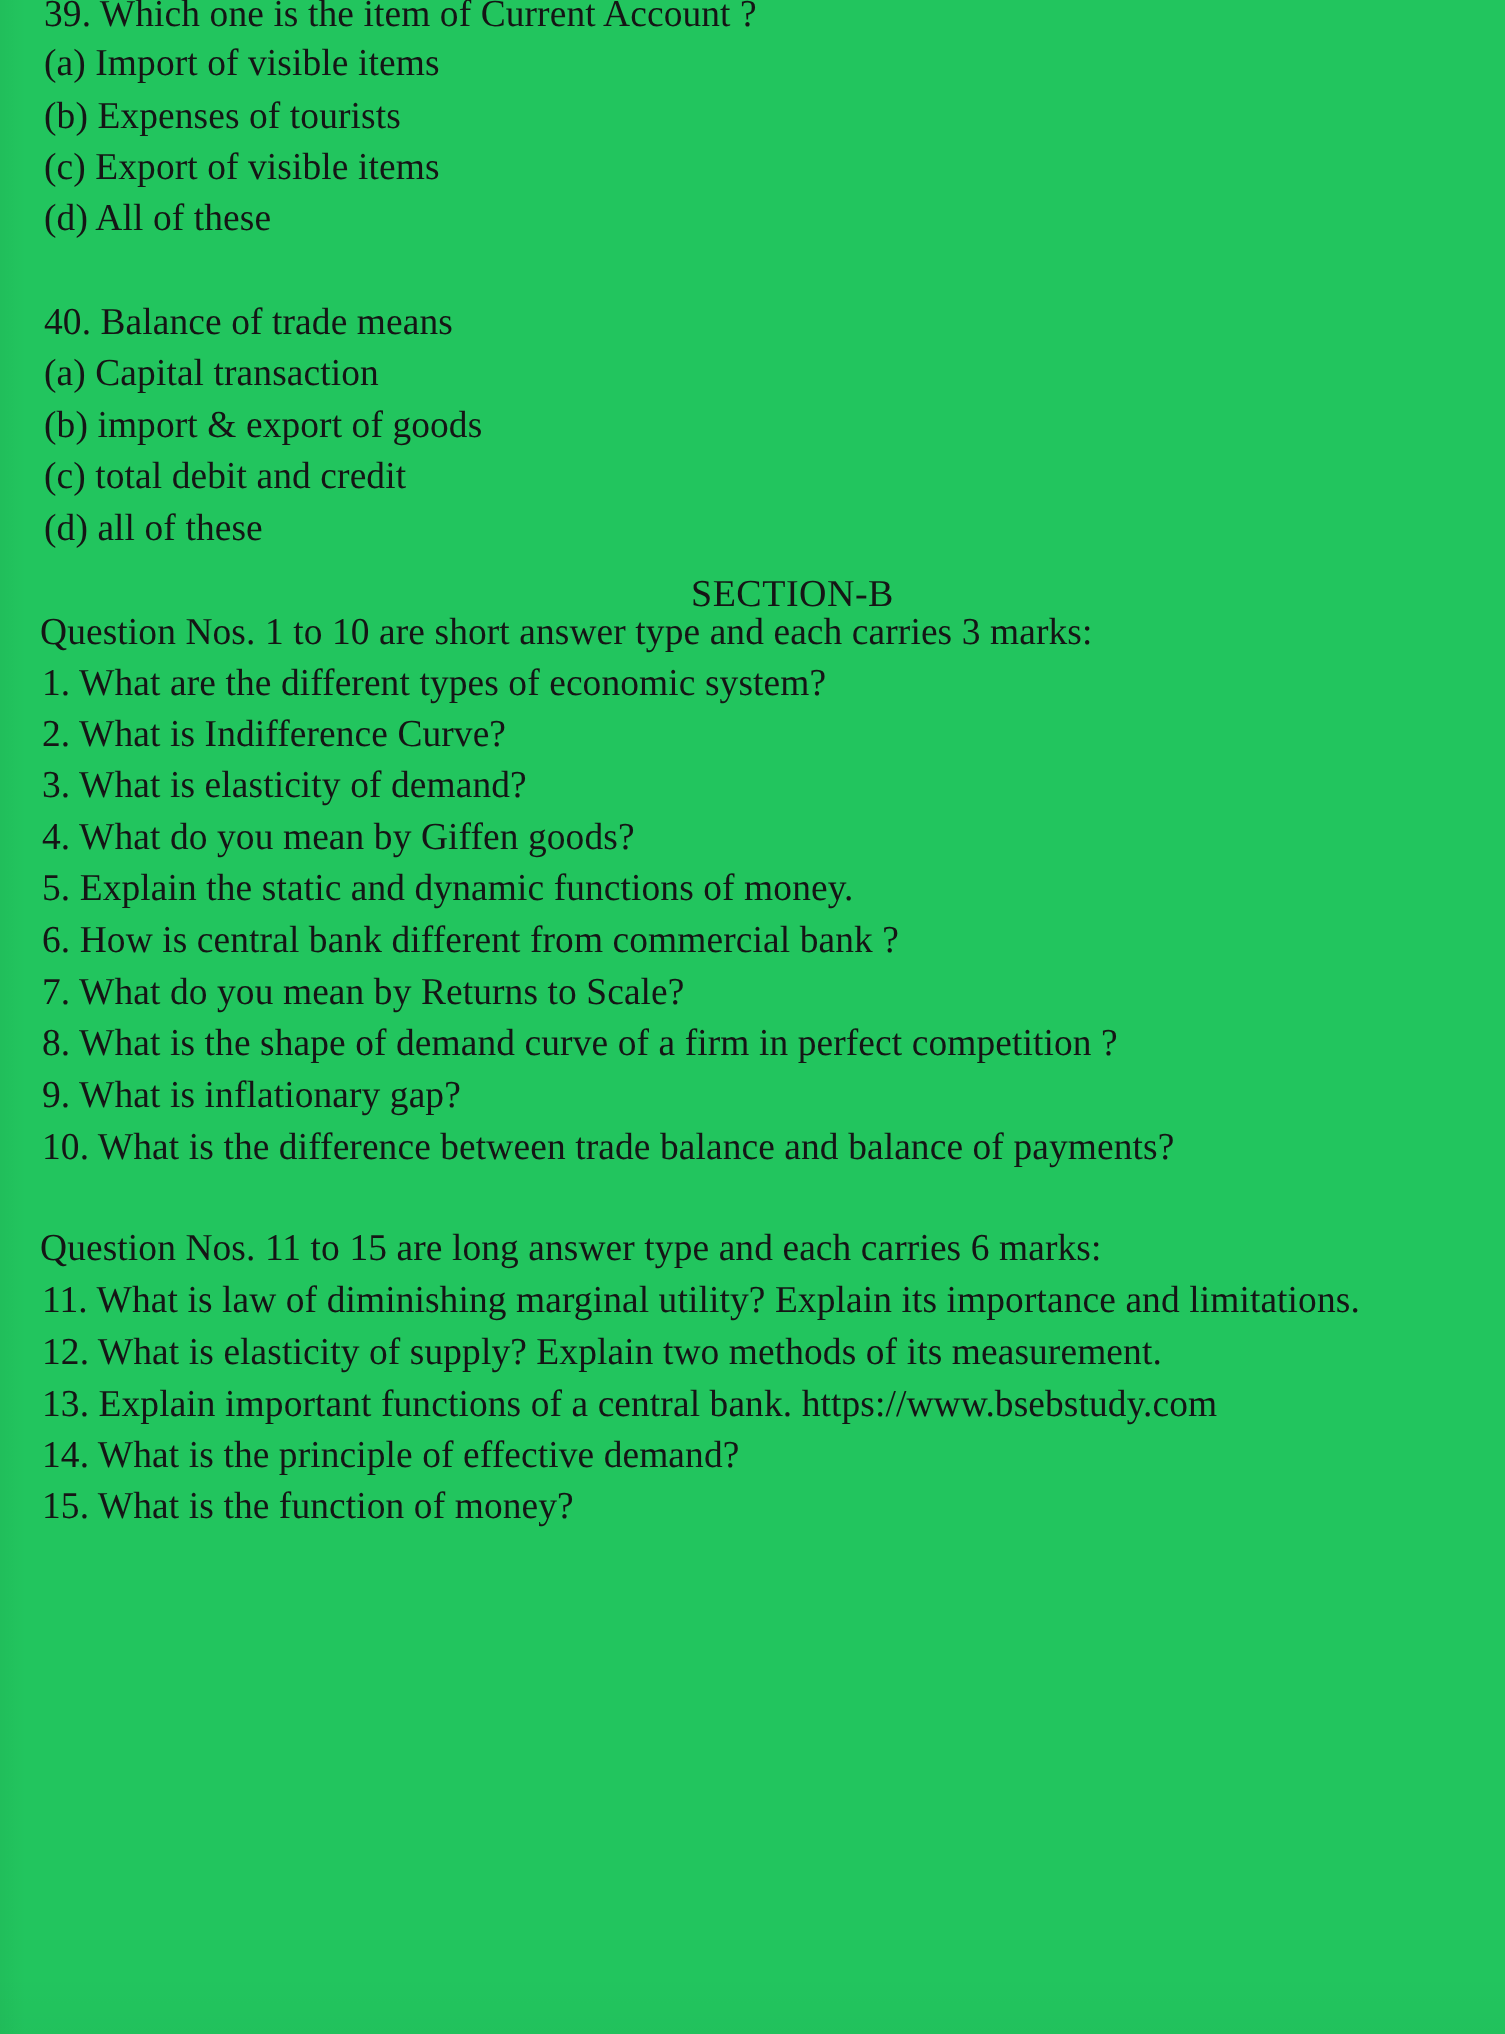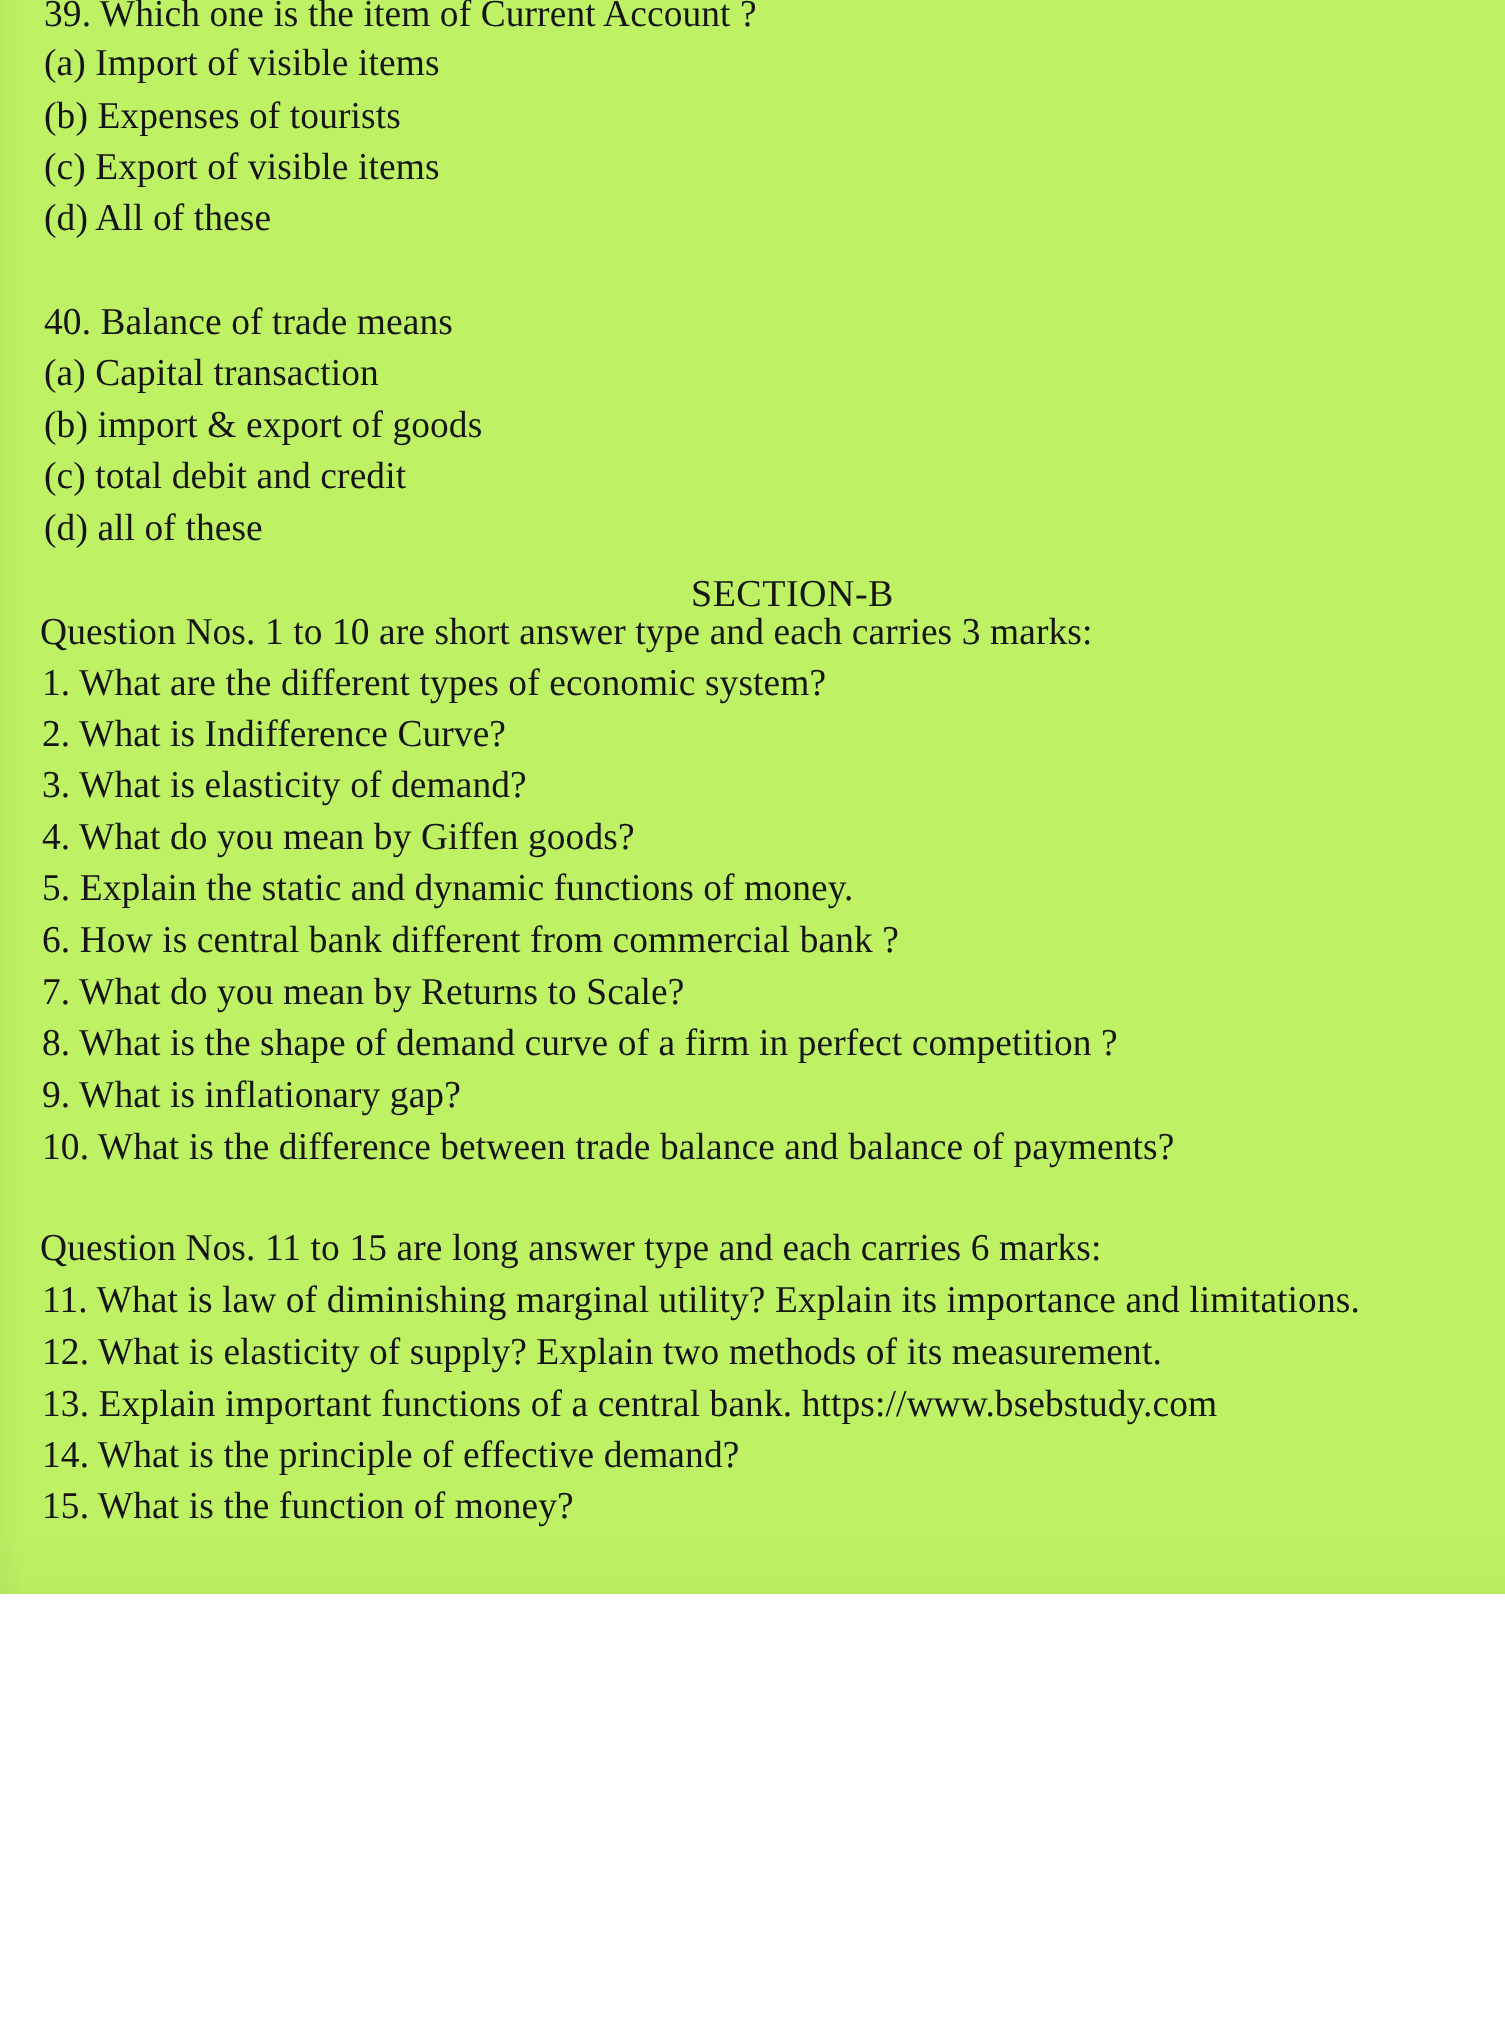--- a/index.html
+++ b/index.html
@@ -12,22 +12,22 @@
     width: 1505px;
     height: 2034px;
     overflow: hidden;
     font-family: "Liberation Serif", "DejaVu Serif", serif;
     color: #141414;
     position: relative;
   }
   .page {
     position: relative;
     width: 1505px;
-    height: 1594px;
-    background: #bef264;
+    height: 2034px;
+    background: #22c55e;
     overflow: hidden;
   }
   
   .line {
     position: absolute;
     white-space: nowrap;
     font-size: 38px;
     line-height: 44px;
     letter-spacing: 0.1px;
     color: #151515;

